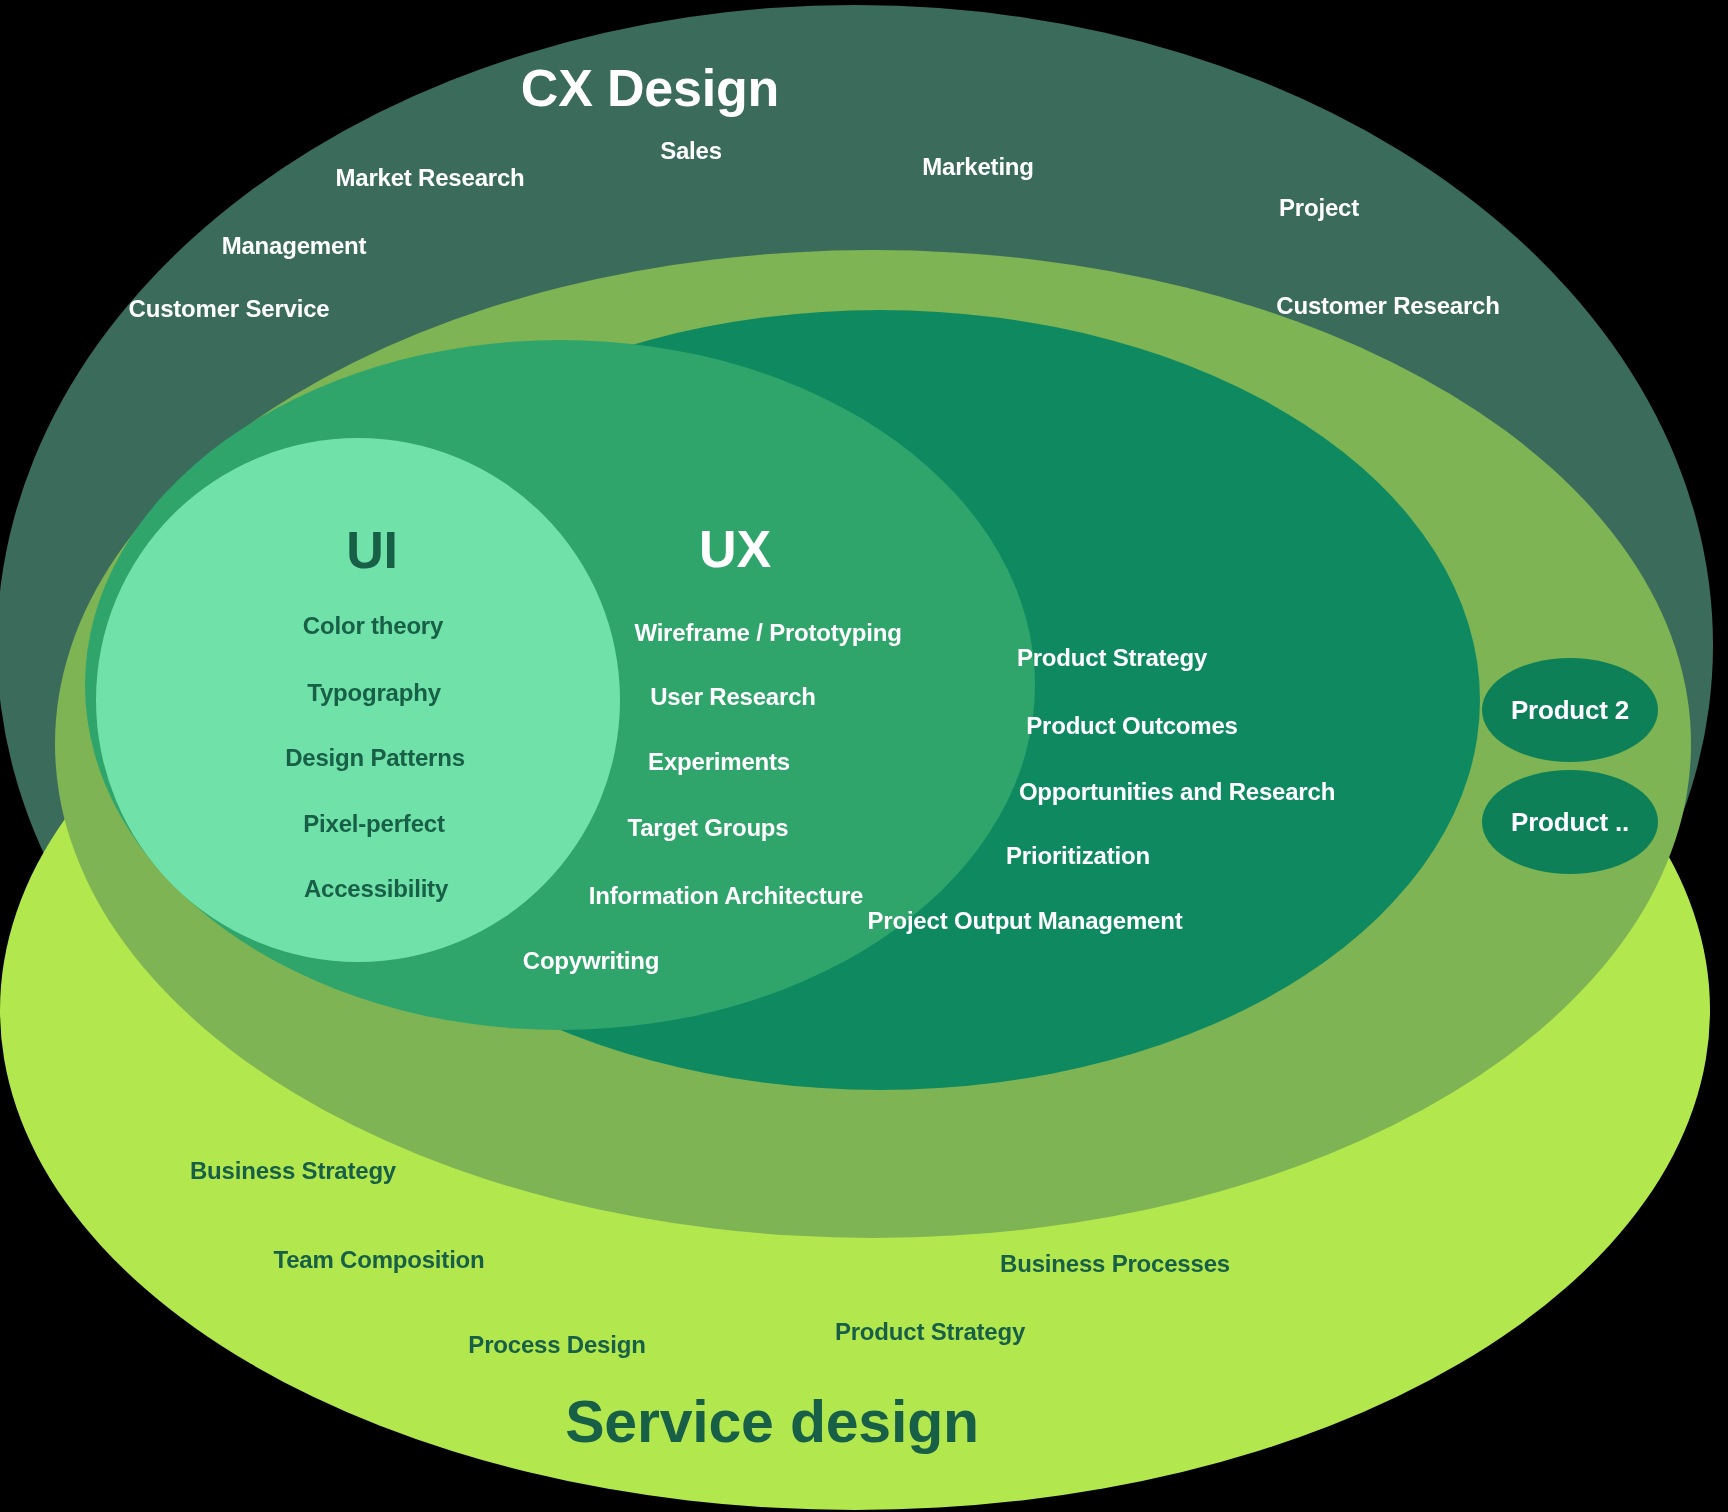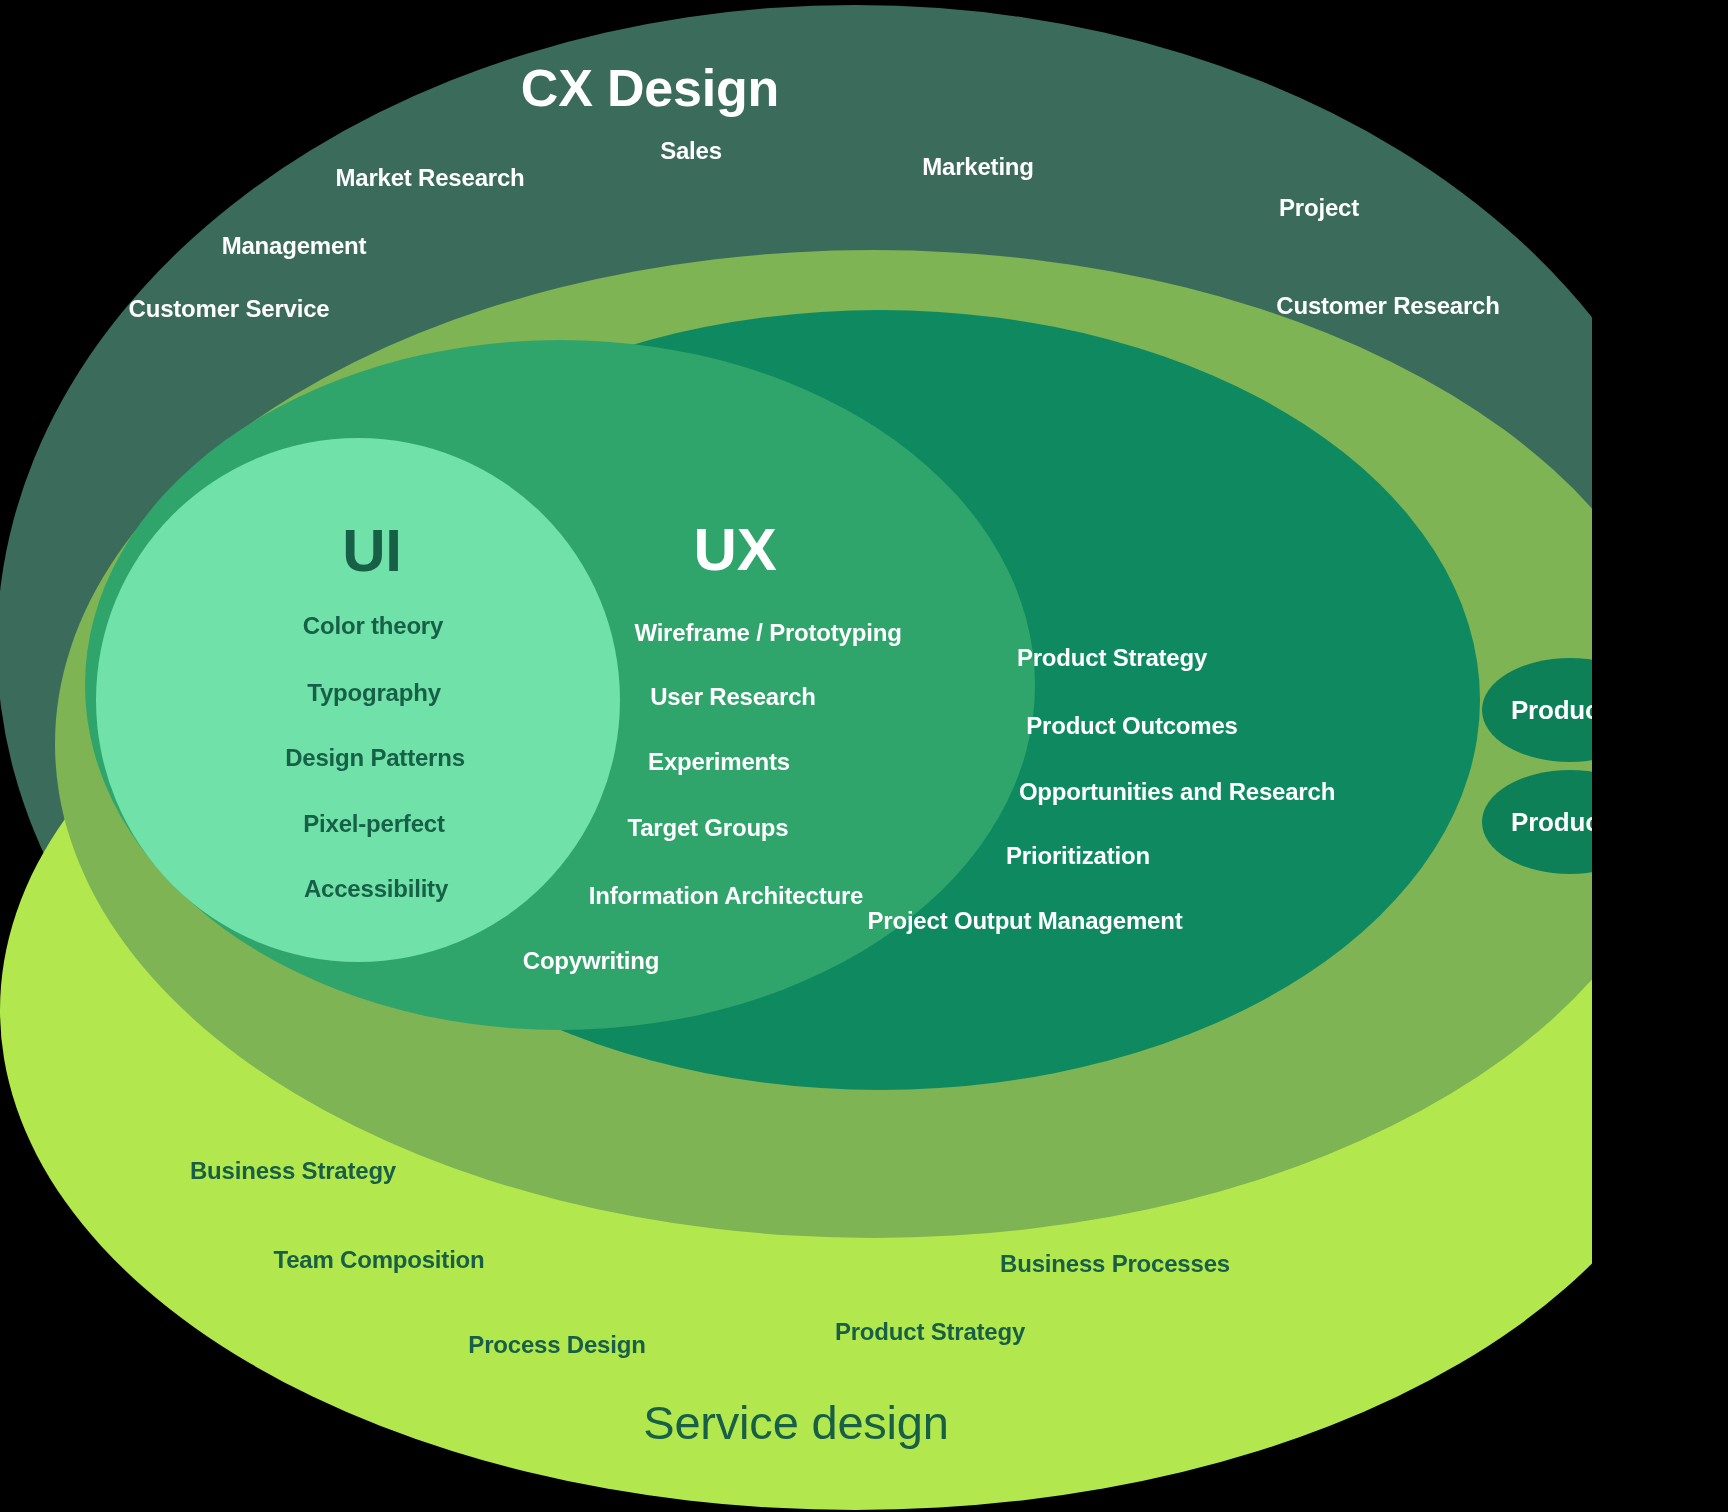--- a/index.html
+++ b/index.html
@@ -1,32 +1,32 @@
 <!DOCTYPE html>
 <html><head>
 <meta charset="utf-8">
 <style>
   html,body{margin:0;padding:0;background:#000;}
-  .stage{position:relative;width:1592px;height:1512px;background:#000;overflow:hidden;
+  .stage{position:relative;width:1728px;height:1512px;background:#000;overflow:hidden;
          font-family:"Liberation Sans",sans-serif;}
   .el{position:absolute;border-radius:50%;}
   .el-cx{left:-3px;top:5px;width:1716px;height:1280px;background:#3b6c5b;}
   .el-service{left:0px;top:510px;width:1710px;height:1000px;background:#b2e84e;}
   .el-products{left:55px;top:250px;width:1636px;height:988px;background:#7eb454;}
   .el-pd{left:280px;top:310px;width:1200px;height:780px;background:#0f8a60;}
   .el-ux{left:85px;top:340px;width:950px;height:690px;background:#2fa56b;}
   .el-ui{left:96px;top:438px;width:524px;height:524px;background:#70e1a8;}
   .chip{position:absolute;width:176px;height:104px;border-radius:50%;background:#0d8058;}
   .lbl{position:absolute;transform:translate(-50%,-50%);white-space:nowrap;
        font-size:24px;font-weight:700;letter-spacing:-0.2px;}
   .light{color:#ffffff;}
   .dark{color:#175f46;}
   .title{font-size:52px;font-weight:700;}
-  .title-md{font-size:60px;font-weight:700;}
-  .title-sv{font-size:47px;font-weight:400;margin-left:24px;}
+  .title-md{font-size:52px;font-weight:700;}
+  .title-sv{font-size:59px;font-weight:700;}
   .chip-lbl{font-size:26px;font-weight:700;color:#ffffff;}
   .pd-title{position:absolute;left:1078px;top:548px;transform:translate(-50%,-50%);
             width:340px;text-align:center;color:#fff;font-size:52px;font-weight:700;line-height:1.2;}
 </style>
 </head>
 <body>
 
 <div class="stage">
 
   <div class="el el-cx"></div>

